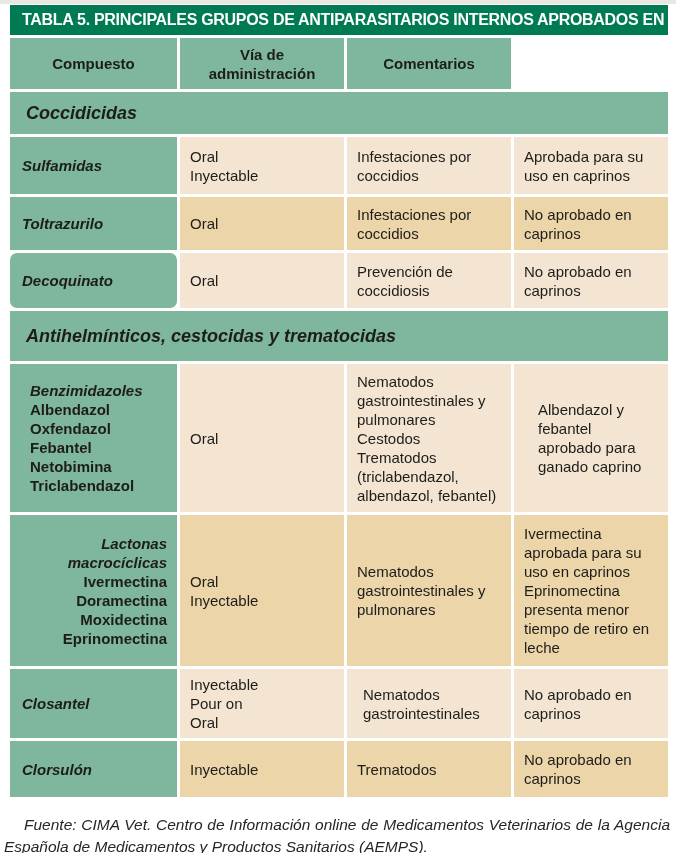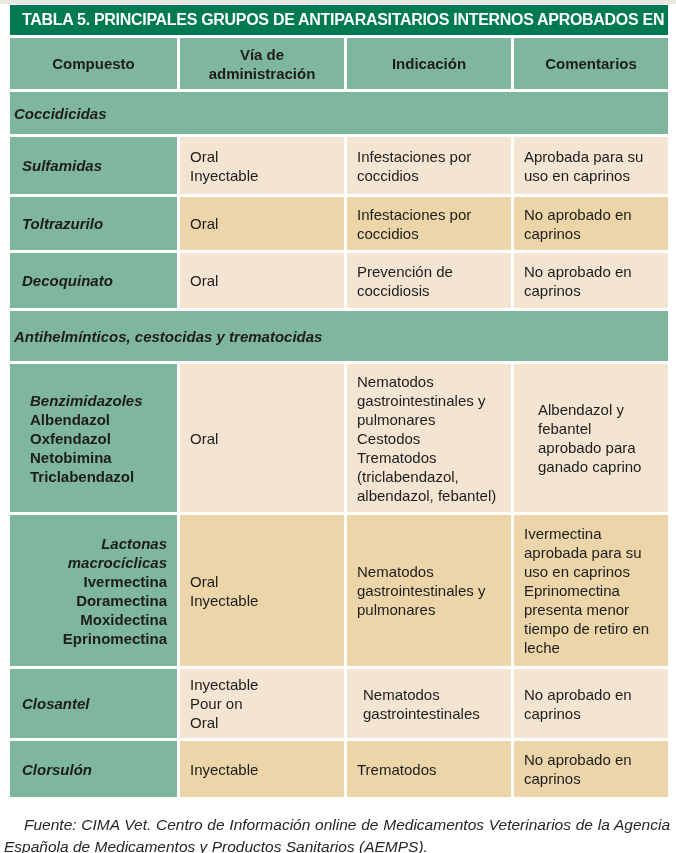--- a/index.html
+++ b/index.html
@@ -19,41 +19,40 @@
   .row.section .cell{grid-column:1 / -1;}
   .cell{
     box-sizing:border-box;display:flex;flex-direction:column;justify-content:center;
     padding:6px 10px;font-size:15px;line-height:19px;
   }
   .cell.compound{padding-left:12px;}
   .green{background:#7fb69e;}
   .light{background:#f4e5d2;}
   .tan{background:#ecd5a8;}
   .header .cell{align-items:center;justify-content:center;text-align:center;font-weight:700;}
-  .section-label{font-weight:700;font-style:italic;font-size:15px;padding-left:4px;}
+  .section-label{font-weight:700;font-style:italic;font-size:18px;padding-left:16px;}
   .c-line{font-weight:700;}
   .c-line.it{font-style:italic;}
   .para{margin:0;}
   .source-note{
     margin:17px 6px 0 4px;font-size:15.5px;line-height:22px;
     font-style:italic;text-indent:20px;text-align:justify;color:#262624;
   }
 </style>
 </head>
 <body>
 
 <div class="top-strip"></div>
 
 <div class="sheet">
   <div class="title-bar" style="background: rgb(0, 122, 82);">TABLA 5. PRINCIPALES GRUPOS DE ANTIPARASITARIOS INTERNOS APROBADOS EN ESPAÑA</div>
 
   <div class="row header">
     <div class="cell green" style="min-height: 51px;">Compuesto</div>
     <div class="cell green" style="min-height: 51px;">Vía de administración</div>
-    <div class="cell green" style="min-height: 51px;">Indicación</div>
     <div class="cell green" style="min-height: 51px;">Comentarios</div>
   </div>
 
   <div>
       <div class="row section">
         <div class="cell green section-label" style="min-height: 42px;">Coccidicidas</div>
       </div>
       <div class="row data">
         <div class="cell green compound" style="min-height: 57px; justify-content: center;">
           <div class="c-line it">Sulfamidas</div>
@@ -77,41 +76,42 @@
           <div class="para">Oral</div>
         </div>
         <div class="cell tan" style="min-height: 53px;">
           <div class="para">Infestaciones por coccidios</div>
         </div>
         <div class="cell tan" style="min-height: 53px;">
           <div class="para">No aprobado en caprinos</div>
         </div>
       </div>
       <div class="row data">
-        <div class="cell green compound" style="min-height: 55px;">
+        <div class="cell green compound" style="min-height: 55px; border-radius: 7px;">
           <div class="c-line it">Decoquinato</div>
         </div>
         <div class="cell light" style="min-height: 55px;">
           <div class="para">Oral</div>
         </div>
         <div class="cell light" style="min-height: 55px;">
           <div class="para">Prevención de coccidiosis</div>
         </div>
         <div class="cell light" style="min-height: 55px;">
           <div class="para">No aprobado en caprinos</div>
         </div>
       </div>
       <div class="row section">
         <div class="cell green section-label" style="min-height: 50px;">Antihelmínticos, cestocidas y trematocidas</div>
       </div>
       <div class="row data">
         <div class="cell green compound" style="min-height: 148px; padding-left: 20px;">
           <div class="c-line it">Benzimidazoles</div>
           <div class="c-line">Albendazol</div>
           <div class="c-line">Oxfendazol</div>
+          <div class="c-line">Febantel</div>
           <div class="c-line">Netobimina</div>
           <div class="c-line">Triclabendazol</div>
         </div>
         <div class="cell light" style="min-height: 148px;">
           <div class="para">Oral</div>
         </div>
         <div class="cell light" style="min-height: 148px;">
           <div class="para">Nematodos gastrointestinales y pulmonares</div>
           <div class="para">Cestodos</div>
           <div class="para">Trematodos (triclabendazol, albendazol, febantel)</div>

